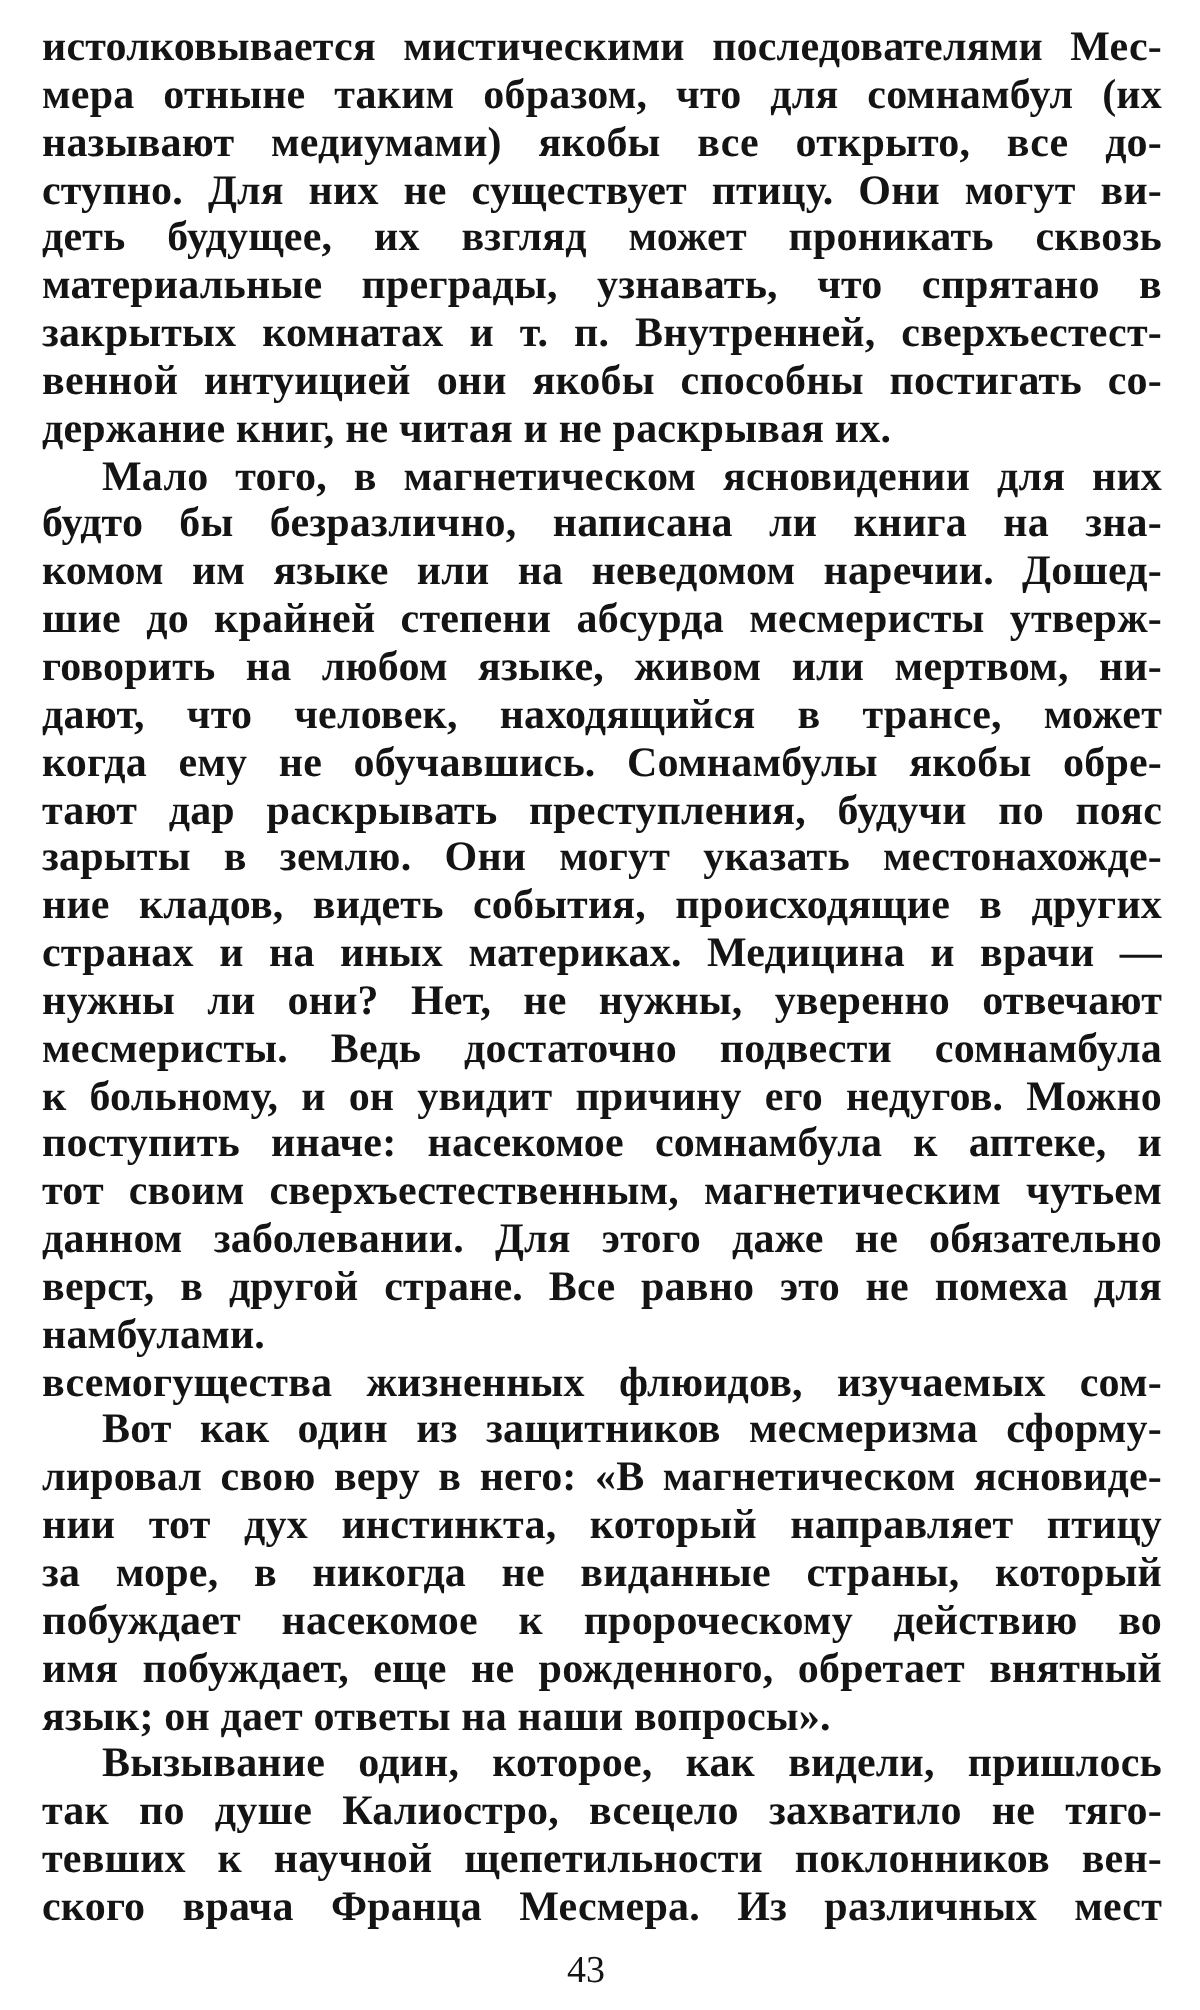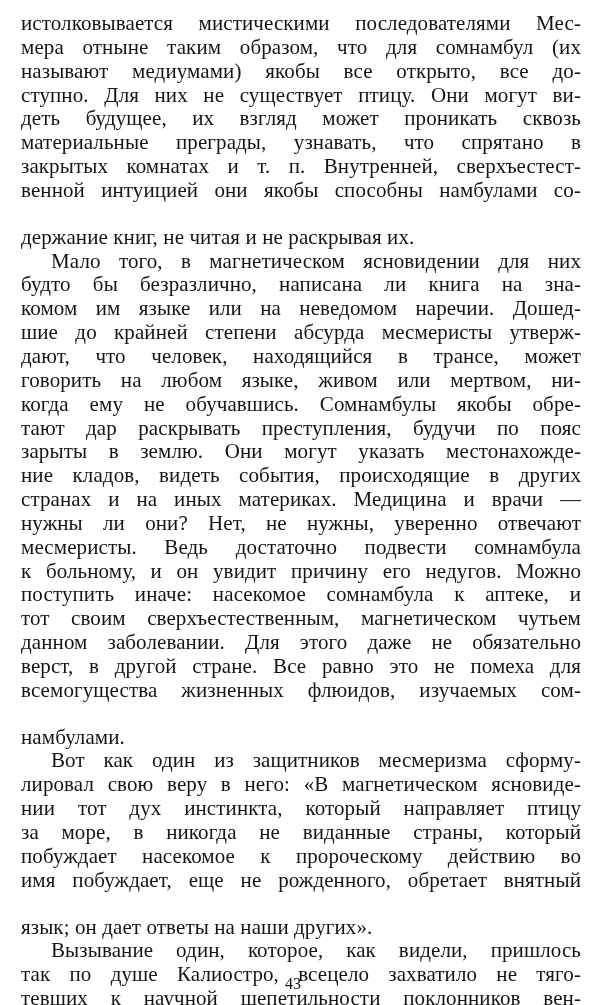--- a/index.html
+++ b/index.html
@@ -6,74 +6,75 @@
   body { width: 600px; height: 1005px; position: relative; overflow: hidden; }
   .page {
     position: absolute; left: 21px; top: 12px; width: 560px;
     font-family: "Liberation Serif", "DejaVu Serif", serif;
     font-size: 21px; line-height: 23.85px; color: #141414;
   }
   .line {
     display: block; white-space: nowrap; text-align: justify;
     text-align-last: justify; height: 23.85px; overflow: hidden;
     letter-spacing: 0.1px;
+    font-weight: bold;
   }
-  .line.last { text-align-last: left; margin-top: 23px; }
+  .line.last { text-align-last: left; }
   .line.indent { padding-left: 30px; }
   .page-number {
     position: absolute; left: 0; width: 586px; top: 975px;
     text-align: center; font-family: "Liberation Serif", "DejaVu Serif", serif;
-    font-size: 16px; color: #141414;
+    font-size: 19px; color: #141414;
   }
 </style>
 </head>
 <body>
 
 <div class="page">
   <div>
     <span class="line">истолковывается мистическими последователями Мес-</span>
     <span class="line">мера отныне таким образом, что для сомнамбул (их</span>
     <span class="line">называют медиумами) якобы все открыто, все до-</span>
     <span class="line">ступно. Для них не существует птицу. Они могут ви-</span>
     <span class="line">деть будущее, их взгляд может проникать сквозь</span>
     <span class="line">материальные преграды, узнавать, что спрятано в</span>
     <span class="line">закрытых комнатах и т. п. Внутренней, сверхъестест-</span>
-    <span class="line">венной интуицией они якобы способны намбулами со-</span>
+    <span class="line">венной интуицией они якобы способны постигать со-</span>
     <span class="line last">держание книг, не читая и не раскрывая их.</span>
   </div>
   <div>
     <span class="line indent">Мало того, в магнетическом ясновидении для них</span>
     <span class="line">будто бы безразлично, написана ли книга на зна-</span>
     <span class="line">комом им языке или на неведомом наречии. Дошед-</span>
     <span class="line">шие до крайней степени абсурда месмеристы утверж-</span>
+    <span class="line">говорить на любом языке, живом или мертвом, ни-</span>
     <span class="line">дают, что человек, находящийся в трансе, может</span>
-    <span class="line">говорить на любом языке, живом или мертвом, ни-</span>
     <span class="line">когда ему не обучавшись. Сомнамбулы якобы обре-</span>
     <span class="line">тают дар раскрывать преступления, будучи по пояс</span>
     <span class="line">зарыты в землю. Они могут указать местонахожде-</span>
     <span class="line">ние кладов, видеть события, происходящие в других</span>
     <span class="line">странах и на иных материках. Медицина и врачи —</span>
     <span class="line">нужны ли они? Нет, не нужны, уверенно отвечают</span>
     <span class="line">месмеристы. Ведь достаточно подвести сомнамбула</span>
     <span class="line">к больному, и он увидит причину его недугов. Можно</span>
     <span class="line">поступить иначе: насекомое сомнамбула к аптеке, и</span>
-    <span class="line">тот своим сверхъестественным, магнетическом чутьем</span>
+    <span class="line">тот своим сверхъестественным, магнетическим чутьем</span>
     <span class="line">данном заболевании. Для этого даже не обязательно</span>
     <span class="line">верст, в другой стране. Все равно это не помеха для</span>
+    <span class="line last">намбулами.</span>
     <span class="line">всемогущества жизненных флюидов, изучаемых сом-</span>
-    <span class="line last">намбулами.</span>
   </div>
   <div>
     <span class="line indent">Вот как один из защитников месмеризма сформу-</span>
     <span class="line">лировал свою веру в него: «В магнетическом ясновиде-</span>
     <span class="line">нии тот дух инстинкта, который направляет птицу</span>
     <span class="line">за море, в никогда не виданные страны, который</span>
     <span class="line">побуждает насекомое к пророческому действию во</span>
     <span class="line">имя побуждает, еще не рожденного, обретает внятный</span>
-    <span class="line last">язык; он дает ответы на наши других».</span>
+    <span class="line last">язык; он дает ответы на наши вопросы».</span>
   </div>
   <div>
     <span class="line indent">Вызывание один, которое, как видели, пришлось</span>
     <span class="line">так по душе Калиостро, всецело захватило не тяго-</span>
     <span class="line">тевших к научной щепетильности поклонников вен-</span>
     <span class="line">ского врача Франца Месмера. Из различных мест</span>
 
   </div>
 </div>
 

